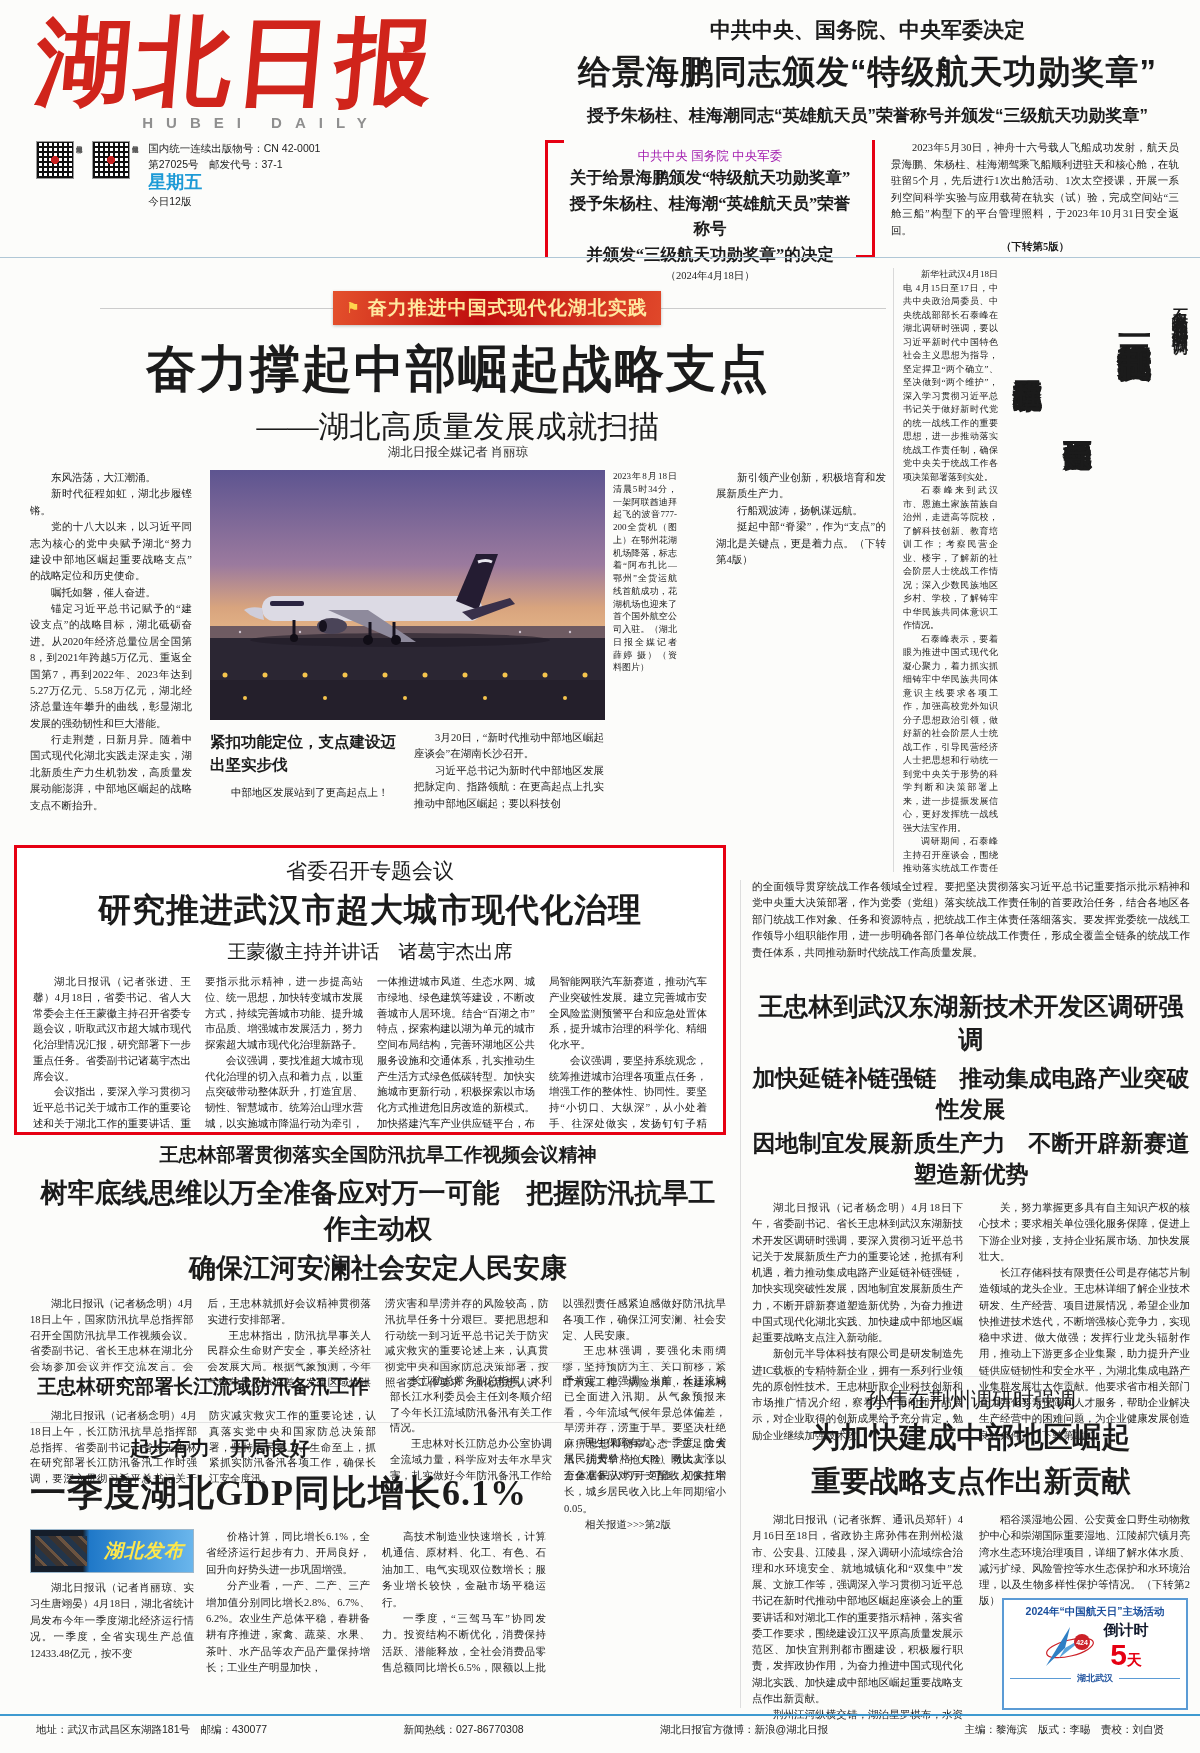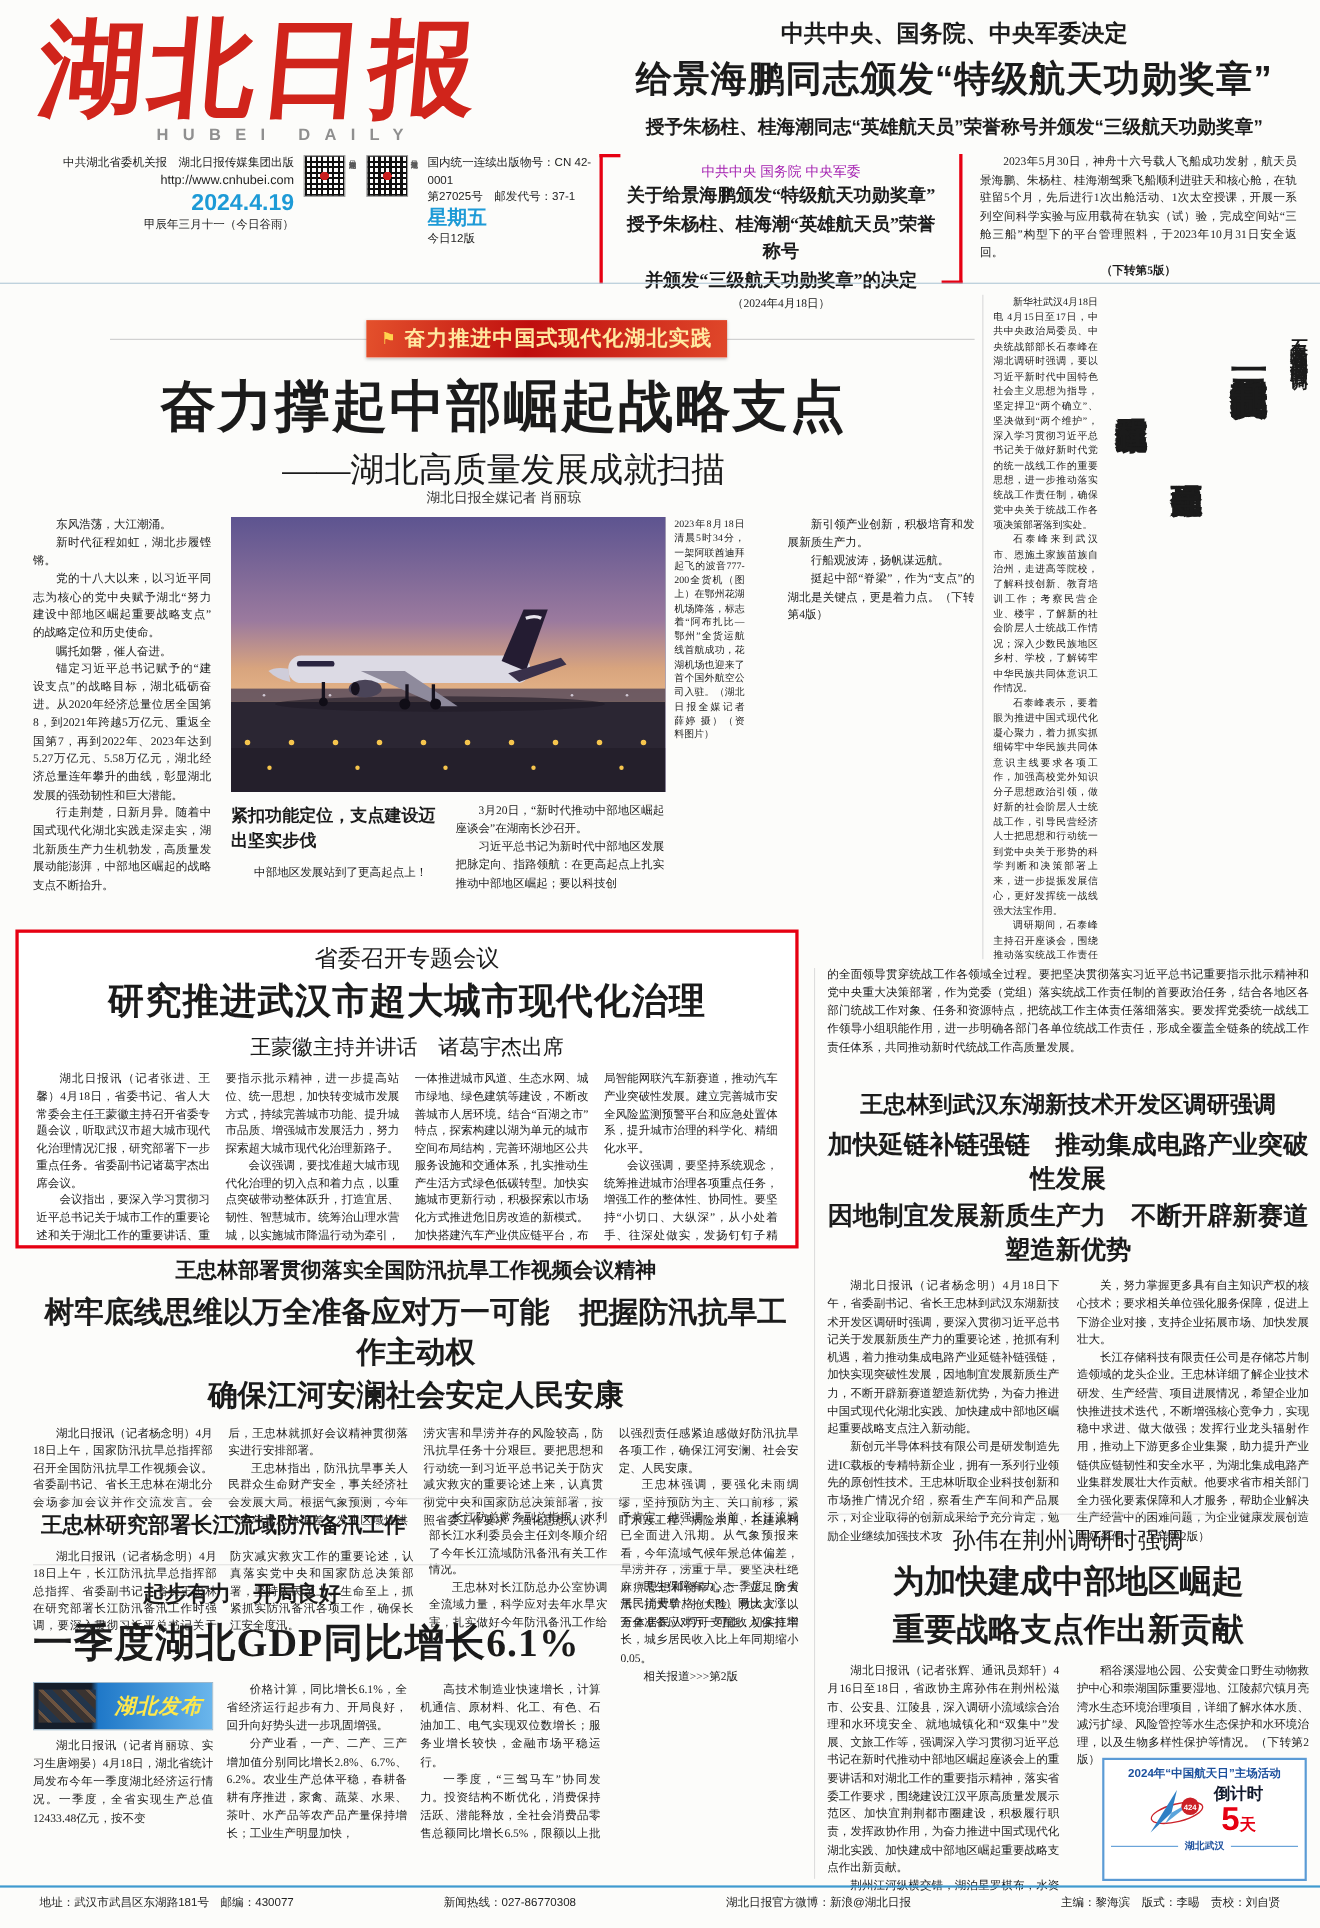--- a/index.html
+++ b/index.html
@@ -133,21 +133,21 @@
   .hbfb { height:44px; margin-bottom:7px; position:relative; display:flex; align-items:center;
     background:linear-gradient(90deg,#151e2b 0 32%,#1f78c8 36%,#6ab6ec);
     border:1px solid #9db8cc; }
   .hbfb-deco { position:absolute; left:4px; top:6px; width:52px; height:30px;
     background:repeating-linear-gradient(45deg,#3a3330 0 6px,#6b5340 6px 9px,#23354a 9px 15px); }
   .hbfb-text { margin-left:auto; padding-right:9px; color:#ffe84a; font-style:italic;
     font-weight:900; font-size:19px; letter-spacing:1px; font-family:"Liberation Sans",sans-serif; }
 
   
   .dh { left:752px; top:990px; width:438px; }
-  .dh-kicker { font-size:21px; font-weight:bold; font-family:"Liberation Sans",sans-serif; }
+  .dh-kicker { font-size:25px; font-weight:bold; font-family:"Liberation Sans",sans-serif; }
   .dh-h { font-size:23px; font-weight:900; margin-top:7px; }
   .dh-h2 { margin-top:3px; }
   .two-col { display:flex; gap:16px; margin-top:10px; }
   .two-col > div { width:211px; overflow:hidden; font-size:10.5px; line-height:1.55; text-align:justify; }
   .dh-colh { height:258px; }
   .sw { left:752px; top:1376px; width:438px; border-top:1px solid #e2e2e2; padding-top:9px; }
   .sw-kicker { font-size:21px; font-family:"Liberation Sans",sans-serif; }
   .sw-h { font-size:29px; font-weight:900; margin-top:4px; }
   .sw-colh { height:210px; }
 
@@ -174,26 +174,20 @@
 </style>
 </head>
 <body>
 
 <div class="page">
 
   <div class="abs" style="left:36px; top:14px; width:520px;">
     <div class="mh-title">湖北日报</div>
     <div class="mh-en sans">HUBEI DAILY</div>
     <div class="mh-info">
-      <div class="mh-left sans">
-        <div>中共湖北省委机关报　湖北日报传媒集团出版</div>
-        <div class="mh-url">http://www.cnhubei.com</div>
-        <div class="mh-date">2024.4.19</div>
-        <div>甲辰年三月十一（今日谷雨）</div>
-      </div>
       <div class="qr-wrap">
         <div class="qr"></div>
         <div class="qr-label">湖北日报客户端</div>
       </div>
       <div class="qr-wrap">
         <div class="qr"></div>
         <div class="qr-label">湖北日报微信</div>
       </div>
       <div class="mh-right sans">
         <div>国内统一连续出版物号：CN 42-0001</div>

